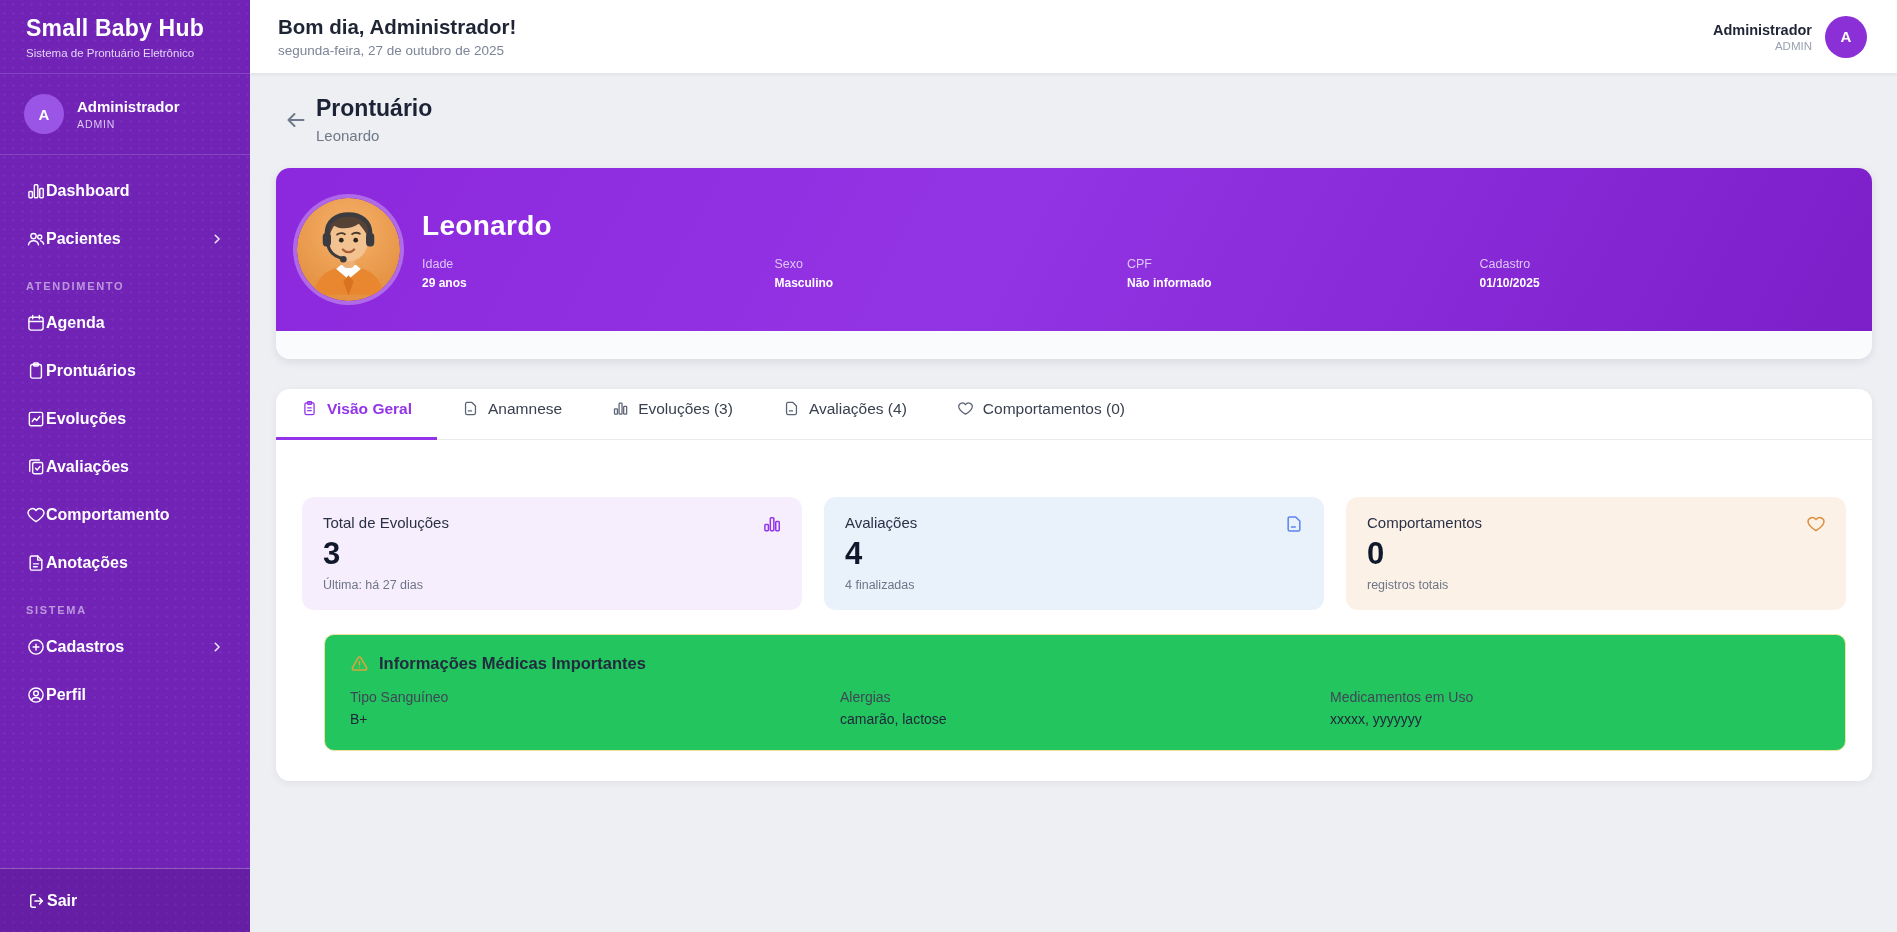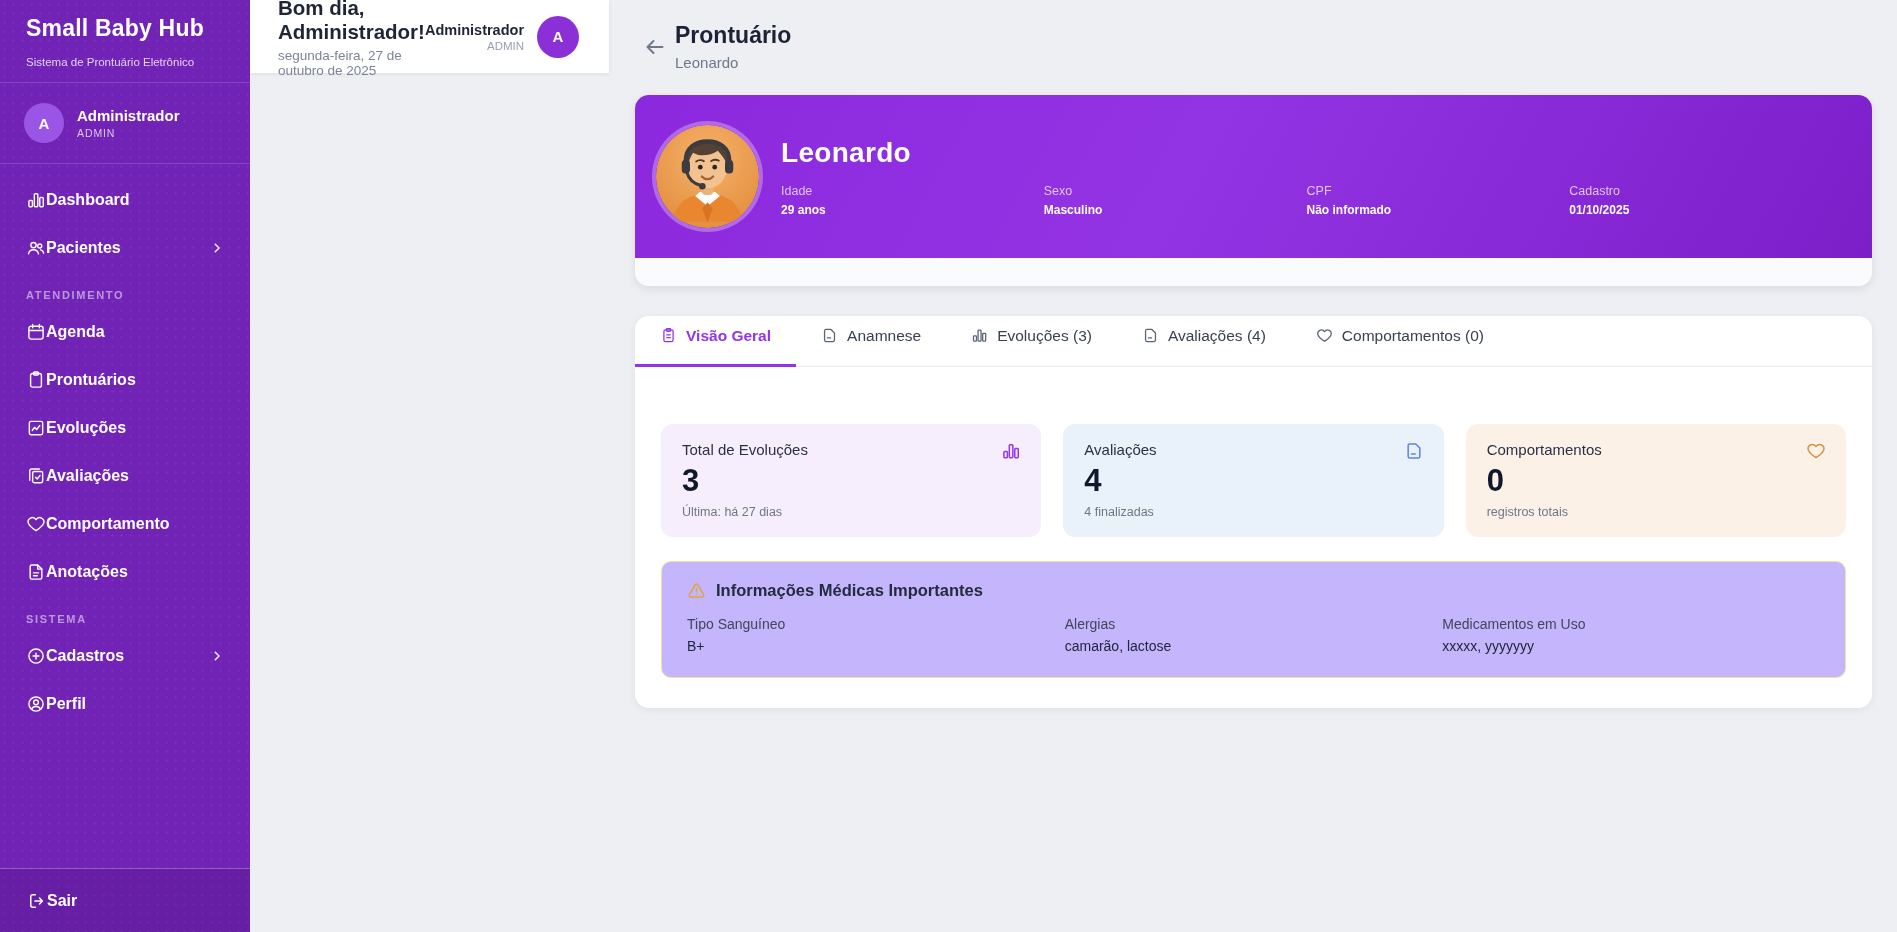--- a/index.html
+++ b/index.html
@@ -12,39 +12,39 @@
 
   
   .sidebar {
     width:250px; flex:0 0 250px; position:relative; color:#fff;
     background-color:#7123b6;
     background-image:radial-gradient(rgba(255,255,255,0.055) 1px, transparent 1.4px);
     background-size:9px 9px;
   }
   .brand { padding:15px 26px 14px; border-bottom:1px solid rgba(255,255,255,0.16); }
   .brand-title { font-size:23px; font-weight:800; letter-spacing:0.2px; }
-  .brand-sub { font-size:11.5px; color:#e4d3f8; margin-top:14px; }
+  .brand-sub { font-size:11.5px; color:#e4d3f8; margin-top:5px; }
 
   .side-user { display:flex; align-items:center; gap:13px; padding:20px 24px; border-bottom:1px solid rgba(255,255,255,0.16); }
   .side-avatar { width:40px; height:40px; border-radius:50%; background:#9a55e6; display:flex; align-items:center; justify-content:center; font-weight:800; font-size:15px; flex:0 0 40px; }
   .side-user-name { font-size:15px; font-weight:700; }
   .side-user-role { font-size:10.5px; color:#dcc8f5; letter-spacing:0.9px; margin-top:3px; }
 
   .nav { padding:12px 13px 0; }
   .nav-item { display:flex; align-items:center; gap:0; height:48px; padding:0 13px; border-radius:10px; font-size:16px; font-weight:600; cursor:pointer; }
   .nav-item svg { width:20px; height:20px; flex:0 0 20px; }
   .nav-chevron svg { width:14px; height:14px; }
   .nav-chevron { margin-left:auto; opacity:0.9; }
   .nav-section { font-size:11px; font-weight:700; letter-spacing:1.7px; color:rgba(255,255,255,0.52); margin:17px 13px 7px; }
 
   .logout { position:absolute; bottom:0; left:0; right:0; border-top:1px solid rgba(255,255,255,0.28); background:rgba(25,0,55,0.14);text-align:right; }
   .logout .nav-item { height:63px; border-radius:0; padding:0 27px; }
 
   
-  .rightcol { flex:1; display:flex; flex-direction:row; min-width:0; }
+  .rightcol { flex:1; display:flex; flex-direction:column; min-width:0; }
   .topbar { height:73px; background:#fff; display:flex; align-items:center; justify-content:space-between; padding:0 30px 0 28px; box-shadow:0 1px 4px rgba(20,24,40,0.08); position:relative; z-index:2; flex:0 0 73px; }
   .greet-title { font-size:20.5px; font-weight:800; color:#1f2535; }
   .greet-date { font-size:13.5px; color:#7c8496; margin-top:4px; }
   .topbar-user { display:flex; align-items:center; gap:13px; }
   .topbar-user-text { text-align:right; }
   .tu-name { font-size:14.5px; font-weight:700; color:#1f2535; }
   .tu-role { font-size:11.5px; color:#99a1b0; margin-top:2px; }
   .topbar-avatar { width:42px; height:42px; border-radius:50%; background:#8b2fd6; color:#fff; font-weight:700; font-size:15px; display:flex; align-items:center; justify-content:center; cursor:pointer; }
 
   .main { flex:1; padding:22px 25px 0 26px; overflow:hidden; }
@@ -81,21 +81,21 @@
   .stat { border-radius:12px; padding:17px 21px; height:113px; position:relative; }
   .stat-label { font-size:15px; color:#2a3146; }
   .stat-value { font-size:31px; font-weight:800; color:#10182b; margin-top:6px; line-height:1.1; }
   .stat-sub { font-size:12.5px; color:#6e7687; margin-top:7px; }
   .stat-icon { position:absolute; top:17px; right:20px; }
   .stat-icon svg { width:20px; height:20px; }
   .stat.theme-purple { background:#f6eefc; } .stat.theme-purple .stat-icon { color:#9333ea; }
   .stat.theme-blue   { background:#e9f1fb; } .stat.theme-blue .stat-icon   { color:#5b82f0; }
   .stat.theme-orange { background:#fcf1e7; } .stat.theme-orange .stat-icon { color:#db8f3e; }
 
-  .med-box { margin-top:24px; background:#c4b5fd; border:1px solid #f0e39e; border-radius:10px; padding:19px 25px 23px; }
+  .med-box { margin-top:24px; background:#22c55e; border:1px solid #f0e39e; border-radius:10px; padding:19px 25px 23px;margin-left:22px; }
   .med-head { display:flex; align-items:center; gap:10px; }
   .warn-icon { color:#dfa43c; } .warn-icon svg { width:19px; height:19px; }
   .med-title { font-size:16.5px; font-weight:700; color:#232b3e; }
   .med-grid { display:grid; grid-template-columns:repeat(3,1fr); margin-top:16px; }
   .med-label { font-size:14px; color:#3f4757; }
   .med-value { font-size:14px; color:#20283a; margin-top:6px; }
 </style>
 </head>
 <body>
 

